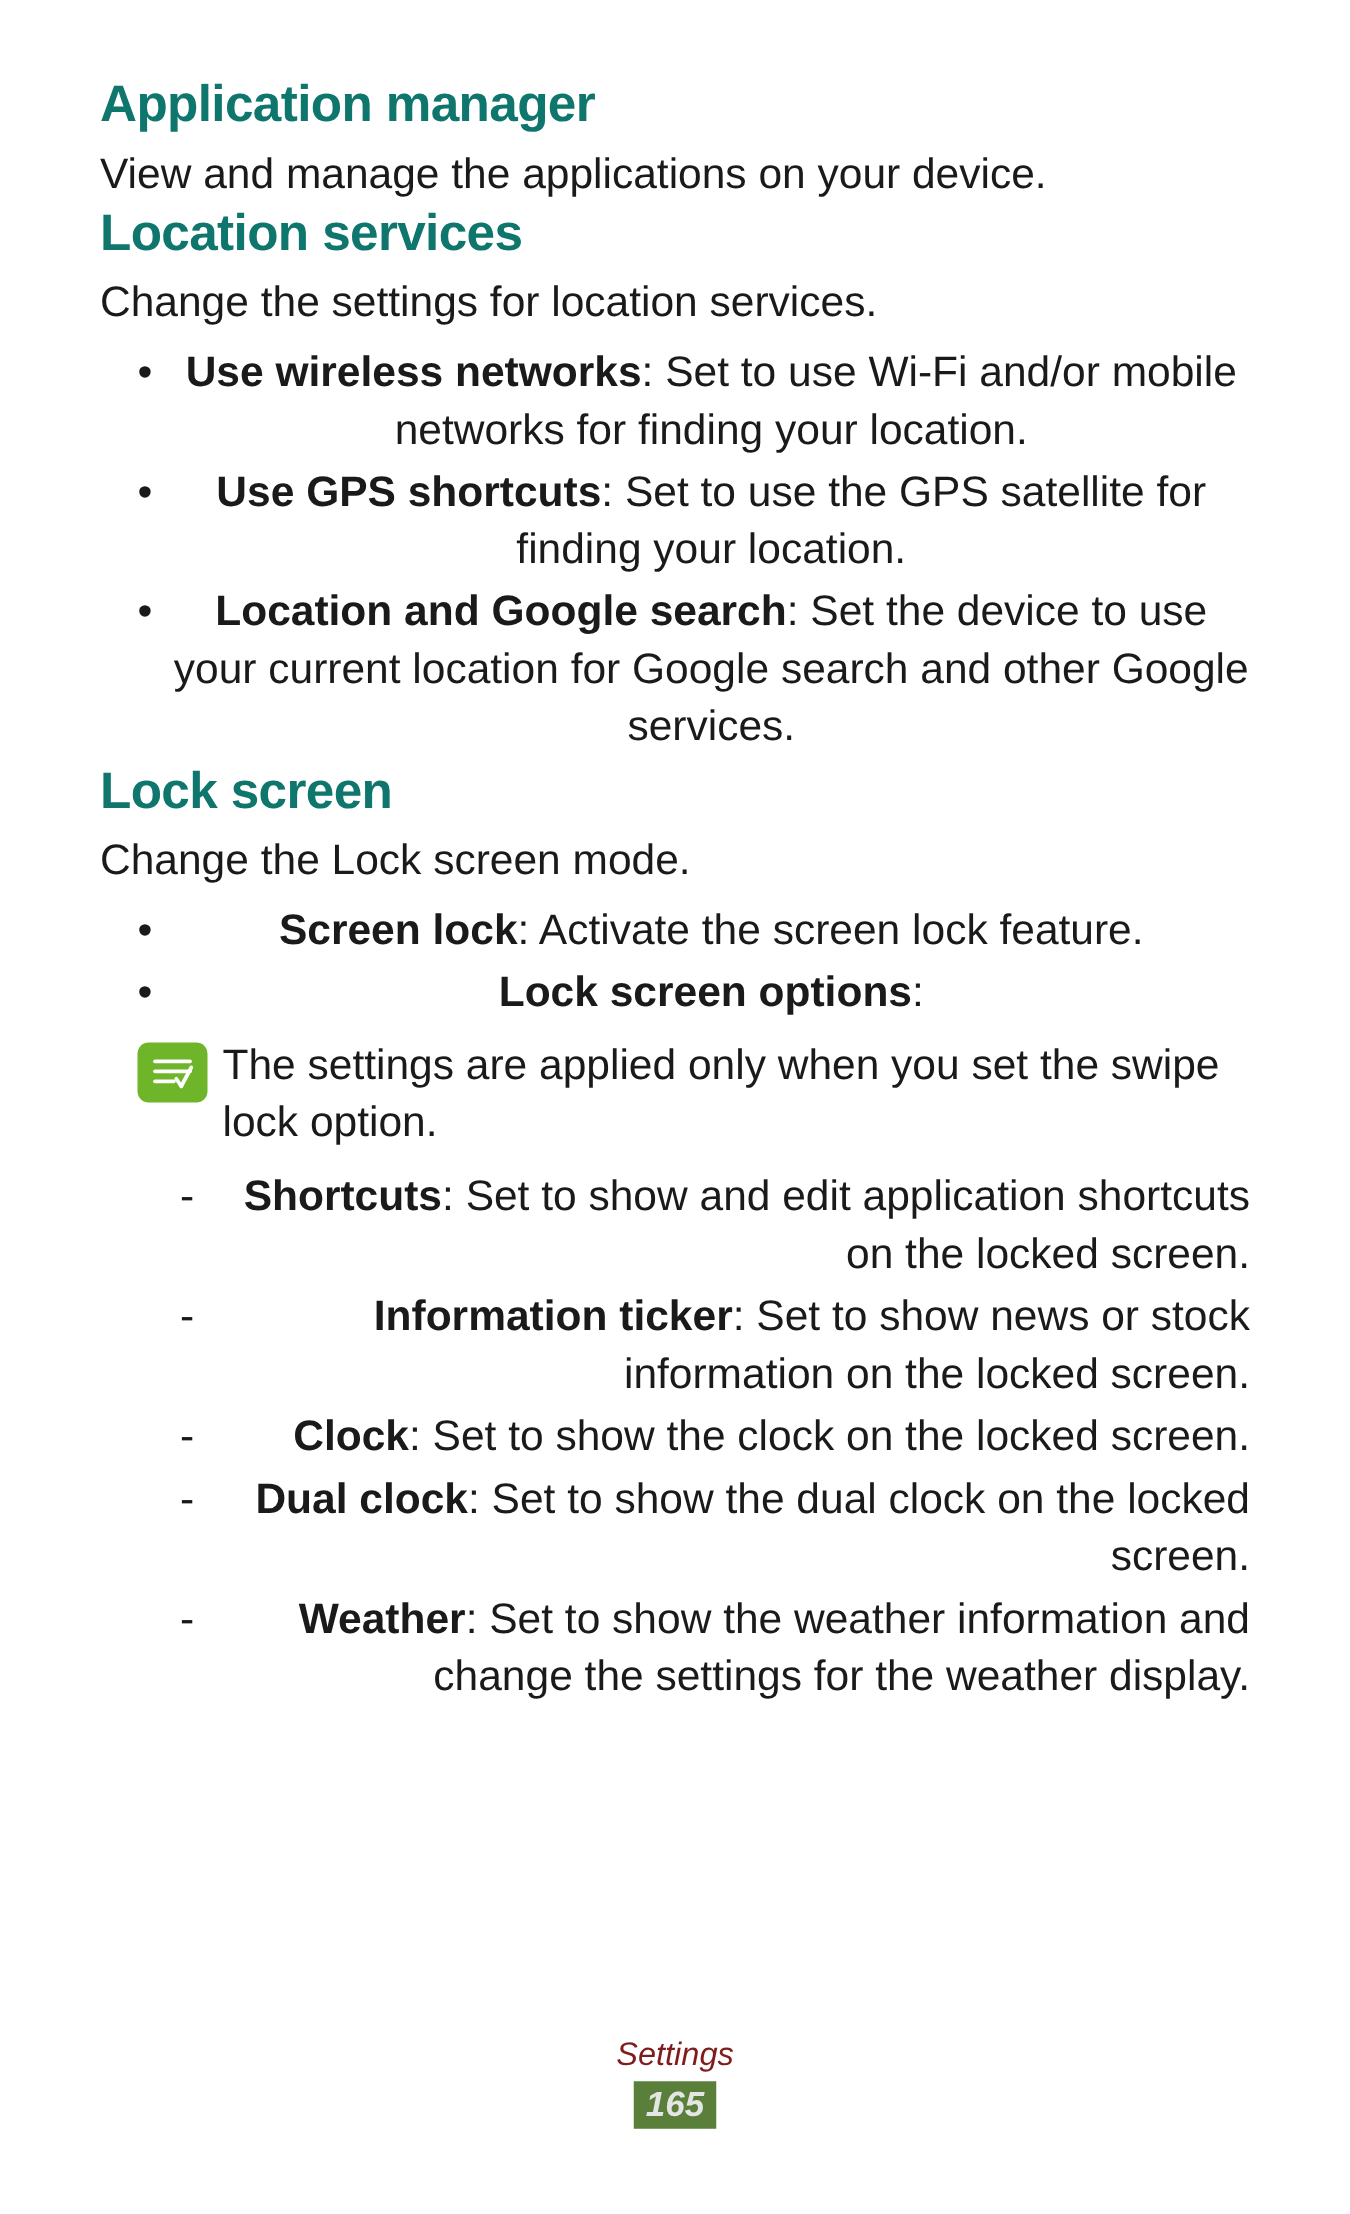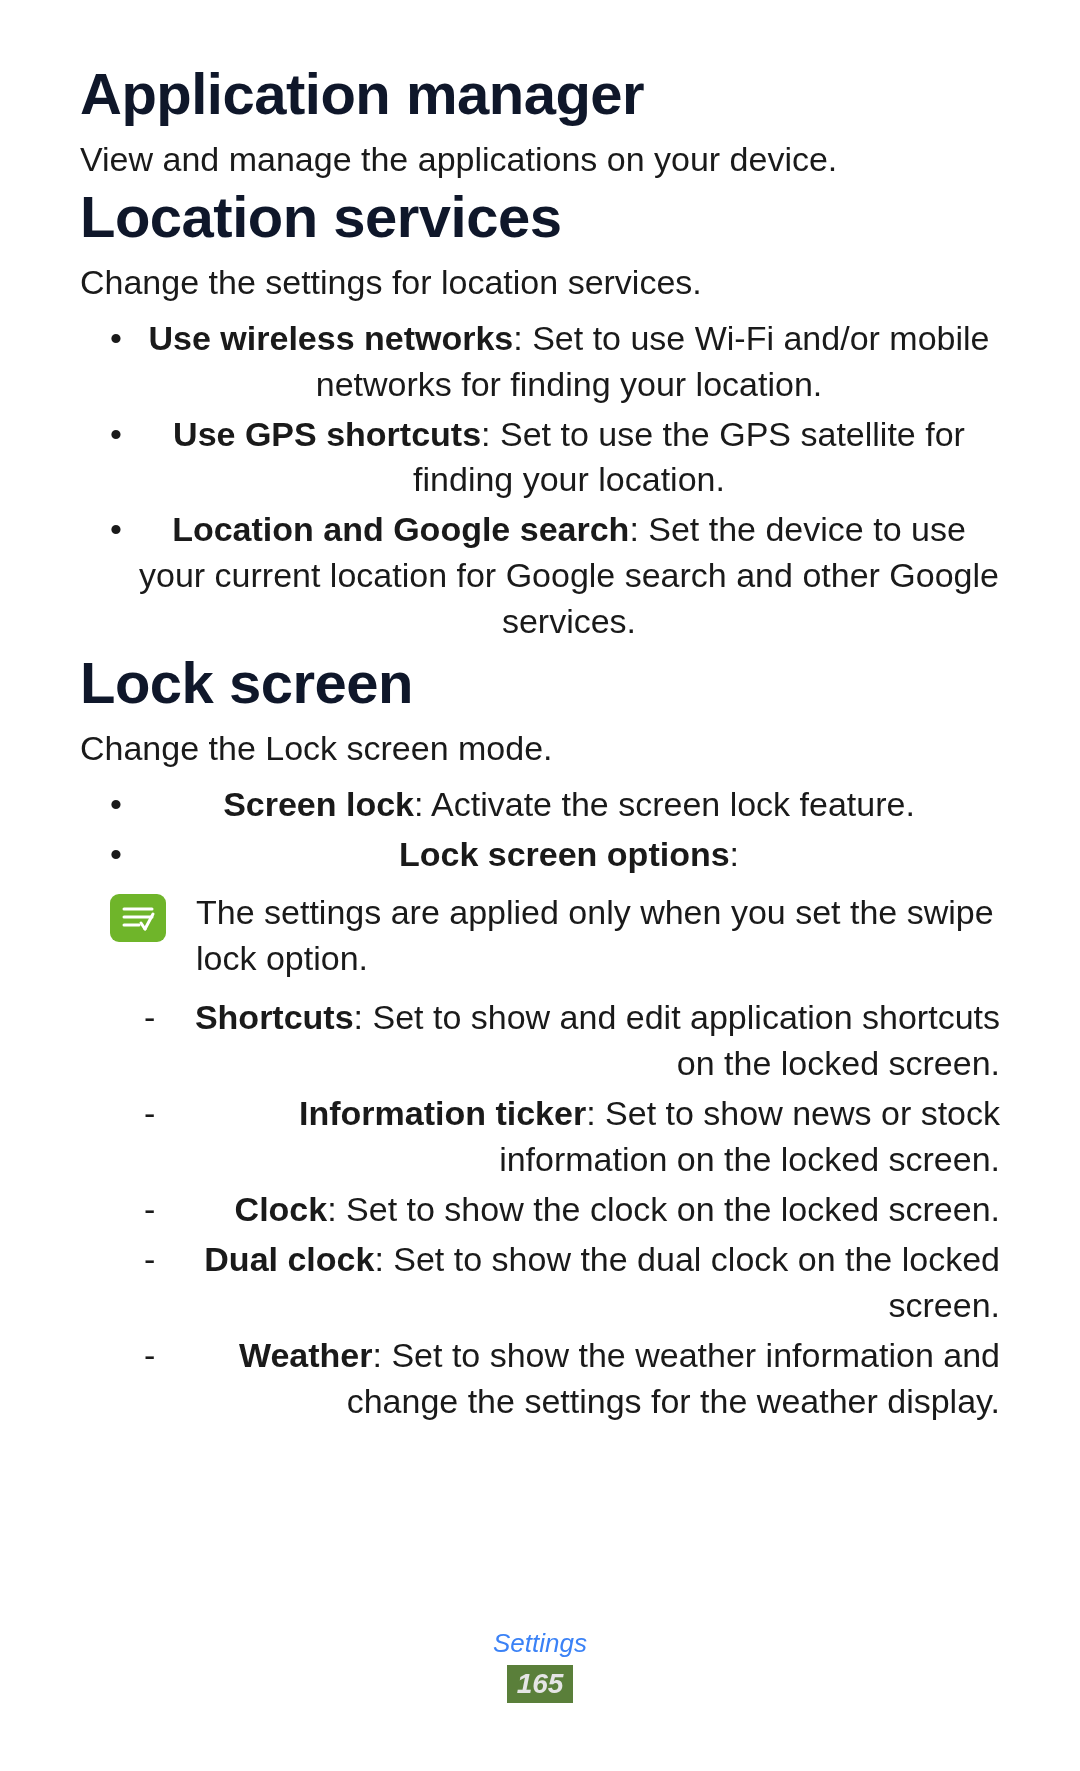--- a/index.html
+++ b/index.html
@@ -13,23 +13,23 @@
     position: relative;
   }
   .page {
     box-sizing: border-box;
     padding: 60px 80px 0 80px;
     width: 100%;
     height: 100%;
     position: relative;
   }
   .section-heading {
-    color: #0f172a;
+    color: #0f766e;
     font-weight: 700;
-    font-size: 58px;
+    font-size: 41px;
     margin: 0;
     letter-spacing: -0.5px;
   }
   .section-heading.sp-top {
   }
   .section-desc {
     font-size: 34px;
     line-height: 1.35;
     margin: 10px 0 0 0;
     color: #1a1a1a;
@@ -54,21 +54,21 @@
     top: 0;
     font-size: 34px;
     color: #1a1a1a;
   }
   .bold {
     font-weight: 700;
   }
   .note-row {
     display: flex;
     align-items: flex-start;
-    gap: 30px;
+    gap: 12px;
     margin: 12px 0 0 30px;
   }
   .note-icon {
     flex: 0 0 56px;
     height: 48px;
     border-radius: 9px;
     background: #6fb52a;
     display: flex;
     align-items: center;
     justify-content: center;
@@ -109,21 +109,21 @@
   .footer {
     position: absolute;
     bottom: 68px;
     left: 0;
     width: 100%;
     text-align: center;
   }
   .footer .cat {
     font-style: italic;
     font-size: 26px;
-    color: #3b82f6;
+    color: #7f1d1d;
     margin-bottom: 6px;
   }
   .footer .pn {
     display: inline-block;
     background: #5a7f3a;
     color: #e5e5e5;
     font-style: italic;
     font-size: 28px;
     font-weight: 600;
     padding: 2px 10px;

